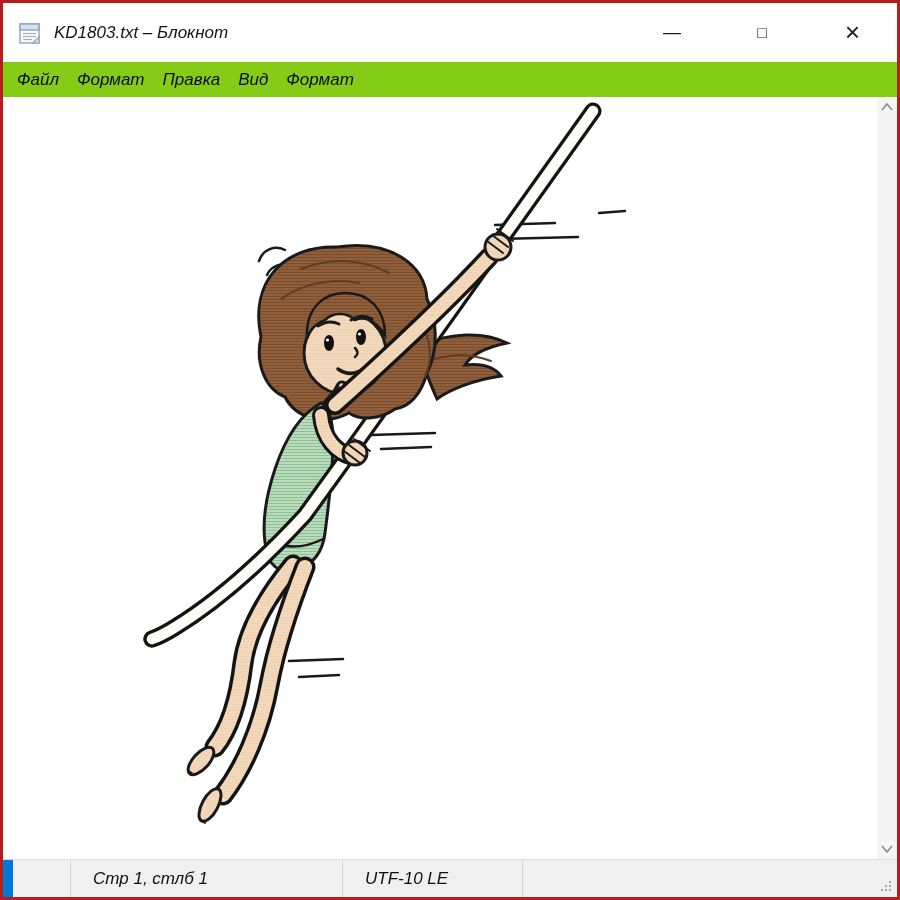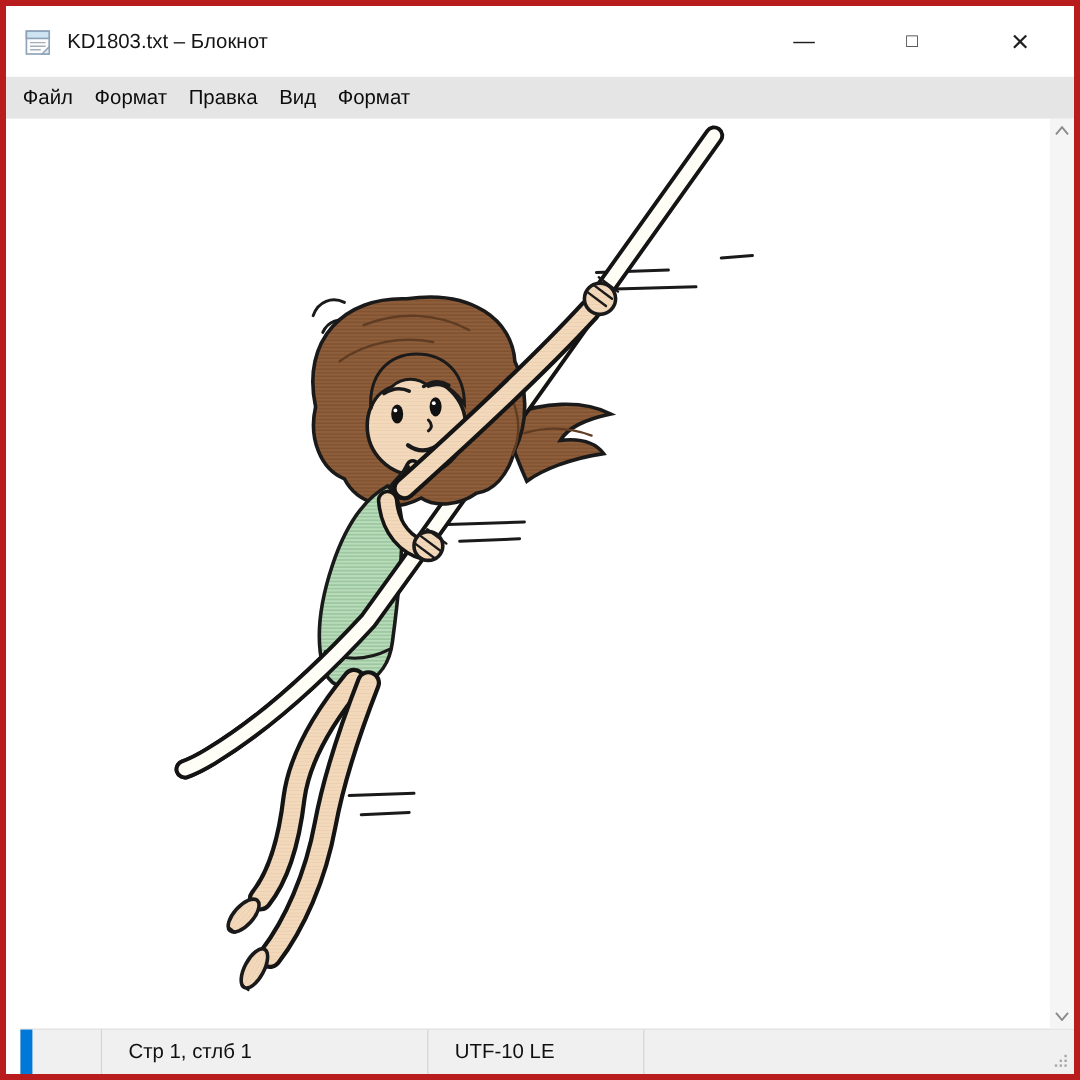--- a/index.html
+++ b/index.html
@@ -2,48 +2,48 @@
 <html><head>
 <meta charset="utf-8">
 <style>
   * { box-sizing: border-box; margin: 0; padding: 0; }
   html, body { width: 900px; height: 900px; }
   body { font-family: "Liberation Sans", sans-serif; background: #fff; overflow: hidden; }
 
   .window {
     width: 900px; height: 900px;
     background: #ffffff;
-    border: 5px solid #b91c1c;
-    display: flex; flex-direction: column;
+    border: 3px solid #b91c1c;
+    display: flex; flex-direction: column; font-style: italic;
   }
 
   
   .titlebar { height: 59px; flex: 0 0 auto; display: flex; align-items: center; padding-left: 13px; background: #ffffff; }
   .app-icon { width: 27px; height: 27px; margin-right: 11px; flex: 0 0 auto; }
   .title-text { font-size: 17px; color: #141414; white-space: nowrap; }
   .window-controls { margin-left: auto; display: flex; height: 100%; }
   .win-btn { width: 90px; height: 100%; display: flex; align-items: center; justify-content: center; font-size: 18px; color: #1f1f1f; }
   .win-btn.maxi { font-size: 16px; }
   .win-btn.close { font-size: 26px; font-weight: 300; }
 
   
-  .menubar { height: 35px; flex: 0 0 auto; display: flex; align-items: center; padding-left: 5px; background: #e5e5e5; }
+  .menubar { height: 35px; flex: 0 0 auto; display: flex; align-items: center; padding-left: 5px; background: #84cc16; }
   .menu-item { padding: 4px 9px; font-size: 17px; color: #0d0d0d; white-space: nowrap; }
 
   
   .content { flex: 1 1 auto; position: relative; background: #ffffff; overflow: hidden; }
   .illustration { position: absolute; left: 0; top: 0; }
 
   .scrollbar { position: absolute; top: 0; right: 0; width: 20px; height: 100%; background: #f5f5f5;
     display: flex; flex-direction: column; justify-content: space-between; align-items: center; }
   .scroll-arrow { width: 20px; height: 20px; display: flex; align-items: center; justify-content: center; }
 
   
   .statusbar { height: 38px; flex: 0 0 auto; background: #f0f0f0; border-top: 1px solid #dcdcdc;
-    display: flex; align-items: stretch; font-size: 17px; color: #101010; margin-left: 12px; }
+    display: flex; align-items: stretch; font-size: 17px; color: #101010; }
   .accent-strip { width: 10px; background: #0078d7; flex: 0 0 auto; }
   .seg { display: flex; align-items: center; padding-left: 22px; border-right: 1px solid #d4d4d4; white-space: nowrap; }
   .seg.empty { width: 58px; padding: 0; }
   .seg.cursor { width: 272px; }
   .seg.zoom { width: 95px; }
   .seg.eol { width: 233px; }
   .seg.enc { width: 180px; }
   .seg.rest { flex: 1 1 auto; border-right: none; position: relative; }
   .grip { position: absolute; right: 5px; bottom: 5px; }
 </style>

